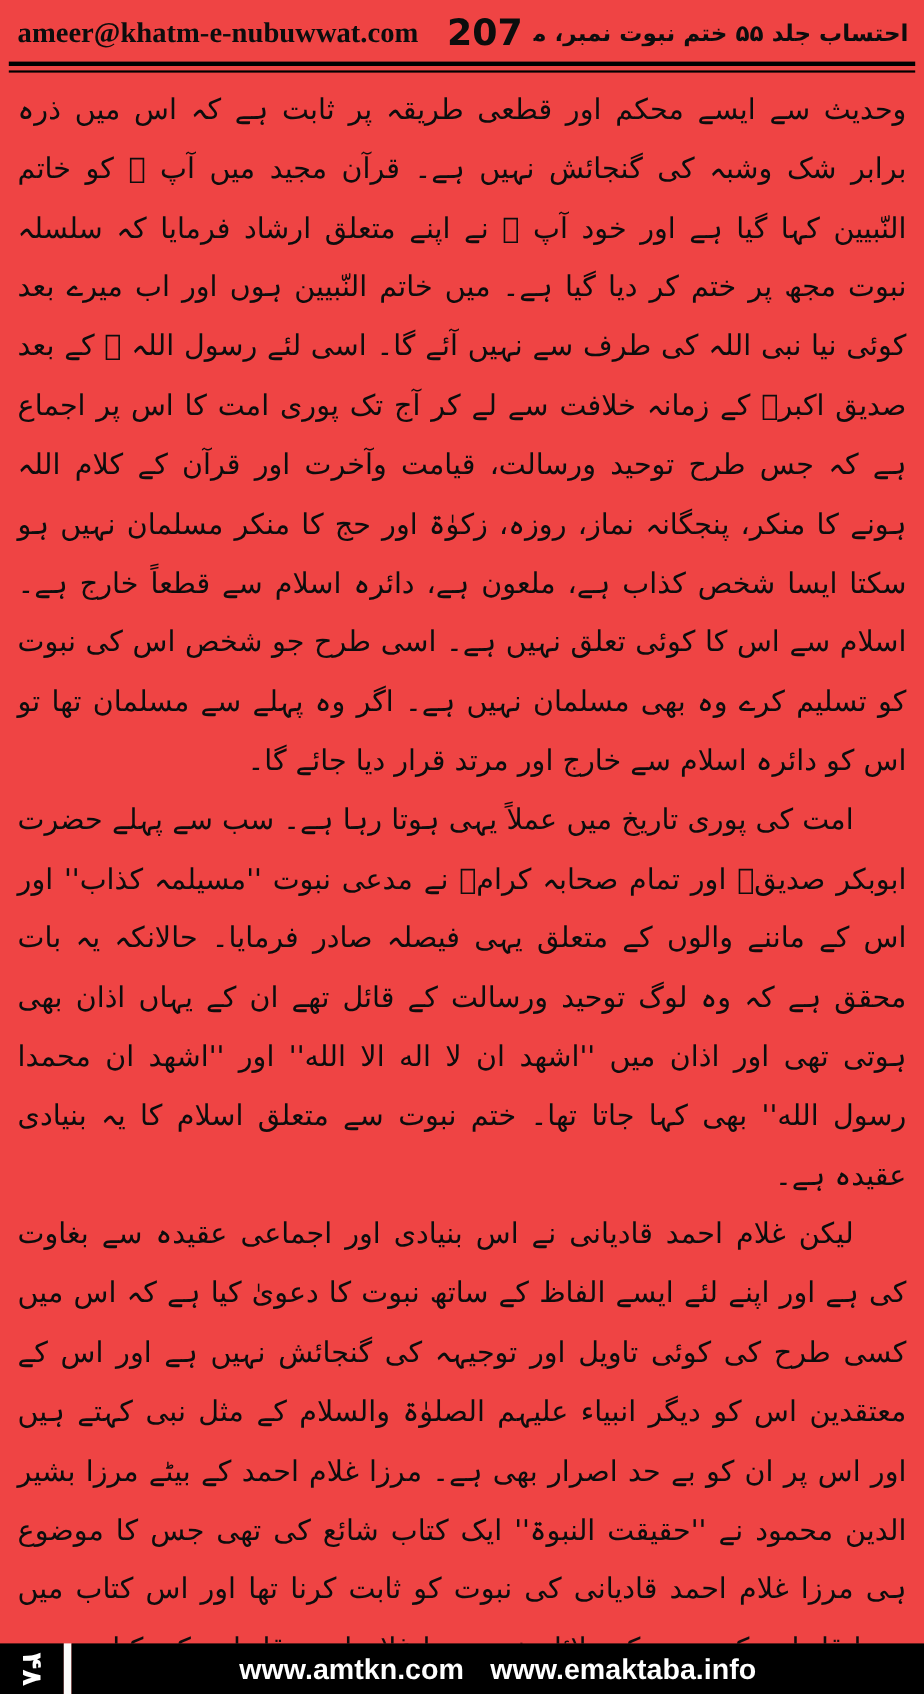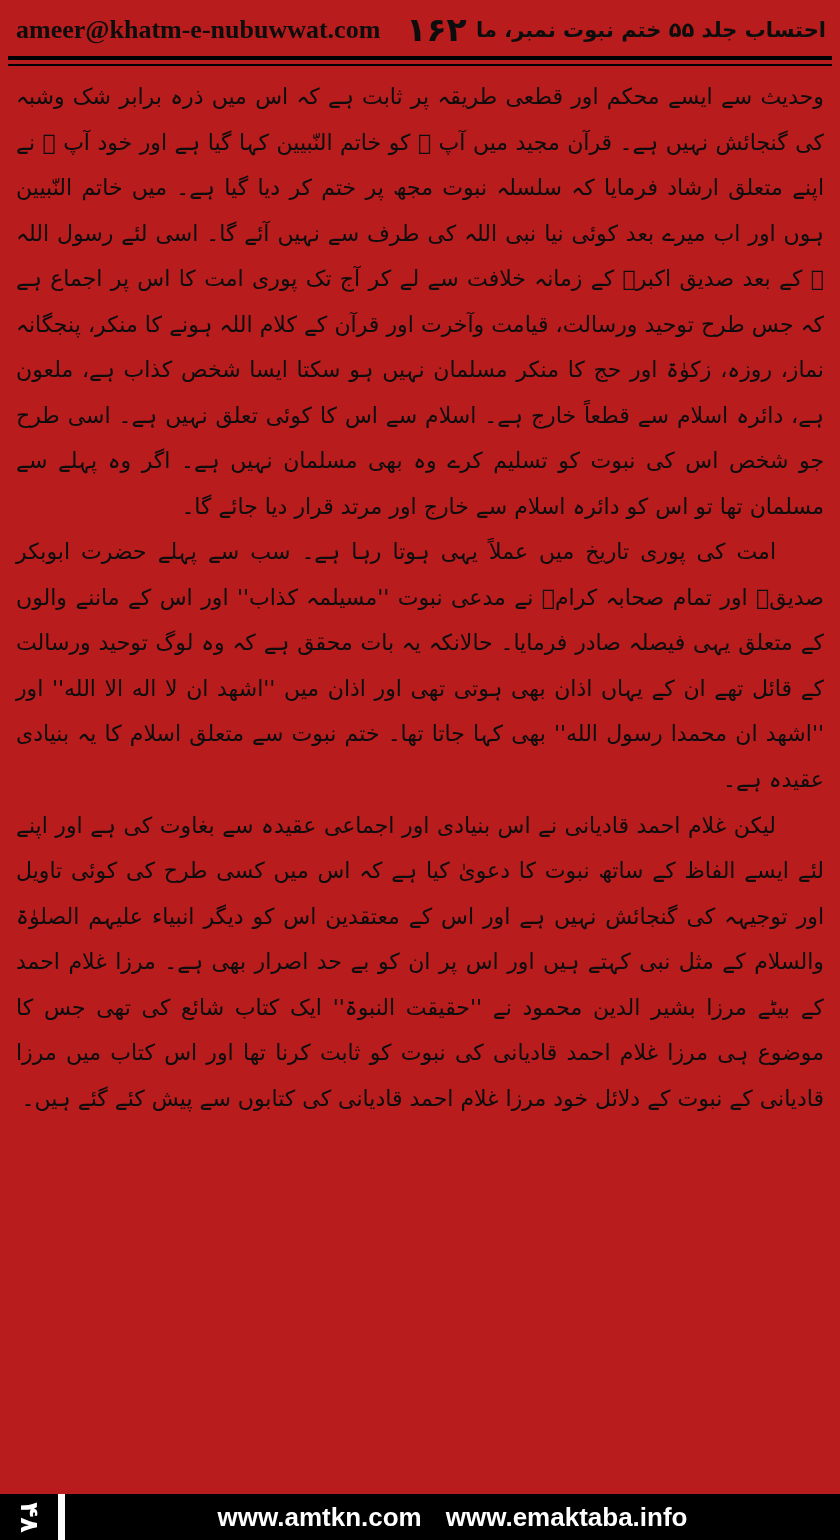--- a/index.html
+++ b/index.html
@@ -1,20 +1,20 @@
 <!DOCTYPE html>
 <html lang="ur"><head>
 <meta charset="utf-8">
 <style>
   html, body { margin: 0; padding: 0; }
   .page {
     position: relative;
     width: 840px;
     height: 1540px;
-    background: #b91c1c;
+    background: #ef4444;
     box-sizing: border-box;
     display: flex;
     flex-direction: column;
     font-family: "DejaVu Sans", sans-serif;
     color: #0d0d0d;
     overflow: hidden;
   }
 
   
   .header-row {
@@ -50,21 +50,21 @@
     height: 4px;
     border-bottom: 2px solid #000;
   }
 
   
   .content {
     flex: 1;
     padding: 8px 16px 0 16px;
     direction: rtl;
     text-align: justify;
-    font-size: 22px;
+    font-size: 26px;
     line-height: 2.07;
     overflow: hidden;
   }
   .content p { margin: 0; padding: 0; }
   .content p.indent { text-indent: 48px; }
 
   
   .footer {
     direction: ltr;
     display: flex;
@@ -99,21 +99,21 @@
     overflow: hidden;
   }
 </style>
 </head>
 <body>
 
 <div class="page">
 
   <div class="header-row">
     <span class="email">ameer@khatm-e-nubuwwat.com</span>
-    <span class="pagenum">۱۶۲</span>
+    <span class="pagenum">207</span>
     <span class="header-title">احتساب جلد ۵۵ ختم نبوت نمبر، ماہنامہ دارالعلوم</span>
   </div>
 
   <div class="double-rule"></div>
 
   <div class="content">
       <p>وحدیث سے ایسے محکم اور قطعی طریقہ پر ثابت ہے کہ اس میں ذرہ برابر شک وشبہ کی گنجائش نہیں ہے۔ قرآن مجید میں آپ ﷺ کو خاتم النّبیین کہا گیا ہے اور خود آپ ﷺ نے اپنے متعلق ارشاد فرمایا کہ سلسلہ نبوت مجھ پر ختم کر دیا گیا ہے۔ میں خاتم النّبیین ہوں اور اب میرے بعد کوئی نیا نبی اللہ کی طرف سے نہیں آئے گا۔ اسی لئے رسول اللہ ﷺ کے بعد صدیق اکبرؓ کے زمانہ خلافت سے لے کر آج تک پوری امت کا اس پر اجماع ہے کہ جس طرح توحید ورسالت، قیامت وآخرت اور قرآن کے کلام اللہ ہونے کا منکر، پنجگانہ نماز، روزہ، زکوٰۃ اور حج کا منکر مسلمان نہیں ہو سکتا ایسا شخص کذاب ہے، ملعون ہے، دائرہ اسلام سے قطعاً خارج ہے۔ اسلام سے اس کا کوئی تعلق نہیں ہے۔ اسی طرح جو شخص اس کی نبوت کو تسلیم کرے وہ بھی مسلمان نہیں ہے۔ اگر وہ پہلے سے مسلمان تھا تو اس کو دائرہ اسلام سے خارج اور مرتد قرار دیا جائے گا۔</p>
       <p class="indent">امت کی پوری تاریخ میں عملاً یہی ہوتا رہا ہے۔ سب سے پہلے حضرت ابوبکر صدیقؓ اور تمام صحابہ کرامؓ نے مدعی نبوت ''مسیلمہ کذاب'' اور اس کے ماننے والوں کے متعلق یہی فیصلہ صادر فرمایا۔ حالانکہ یہ بات محقق ہے کہ وہ لوگ توحید ورسالت کے قائل تھے ان کے یہاں اذان بھی ہوتی تھی اور اذان میں ''اشهد ان لا اله الا الله'' اور ''اشهد ان محمدا رسول الله'' بھی کہا جاتا تھا۔ ختم نبوت سے متعلق اسلام کا یہ بنیادی عقیدہ ہے۔</p>
       <p class="indent">لیکن غلام احمد قادیانی نے اس بنیادی اور اجماعی عقیدہ سے بغاوت کی ہے اور اپنے لئے ایسے الفاظ کے ساتھ نبوت کا دعویٰ کیا ہے کہ اس میں کسی طرح کی کوئی تاویل اور توجیہہ کی گنجائش نہیں ہے اور اس کے معتقدین اس کو دیگر انبیاء علیہم الصلوٰۃ والسلام کے مثل نبی کہتے ہیں اور اس پر ان کو بے حد اصرار بھی ہے۔ مرزا غلام احمد کے بیٹے مرزا بشیر الدین محمود نے ''حقیقت النبوۃ'' ایک کتاب شائع کی تھی جس کا موضوع ہی مرزا غلام احمد قادیانی کی نبوت کو ثابت کرنا تھا اور اس کتاب میں مرزا قادیانی کے نبوت کے دلائل خود مرزا غلام احمد قادیانی کی کتابوں سے پیش کئے گئے ہیں۔</p>
     </div>

